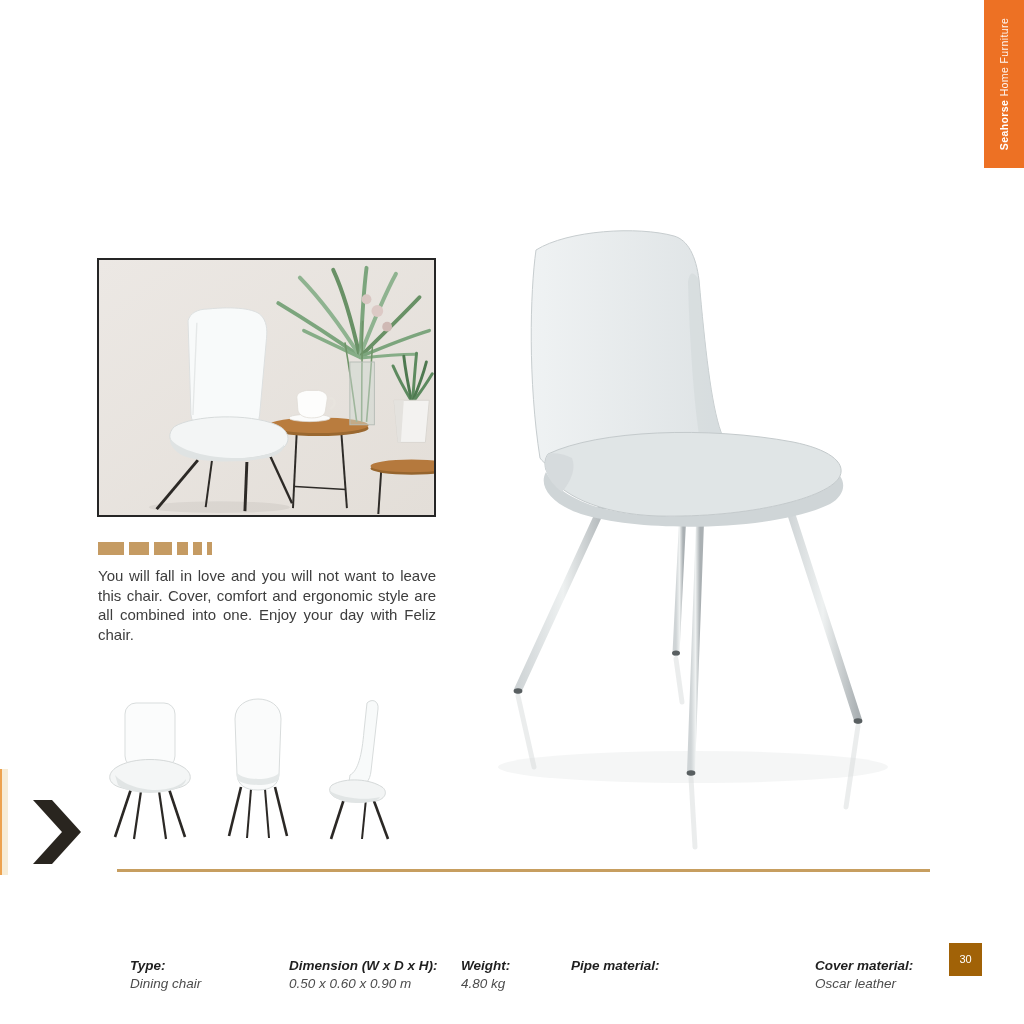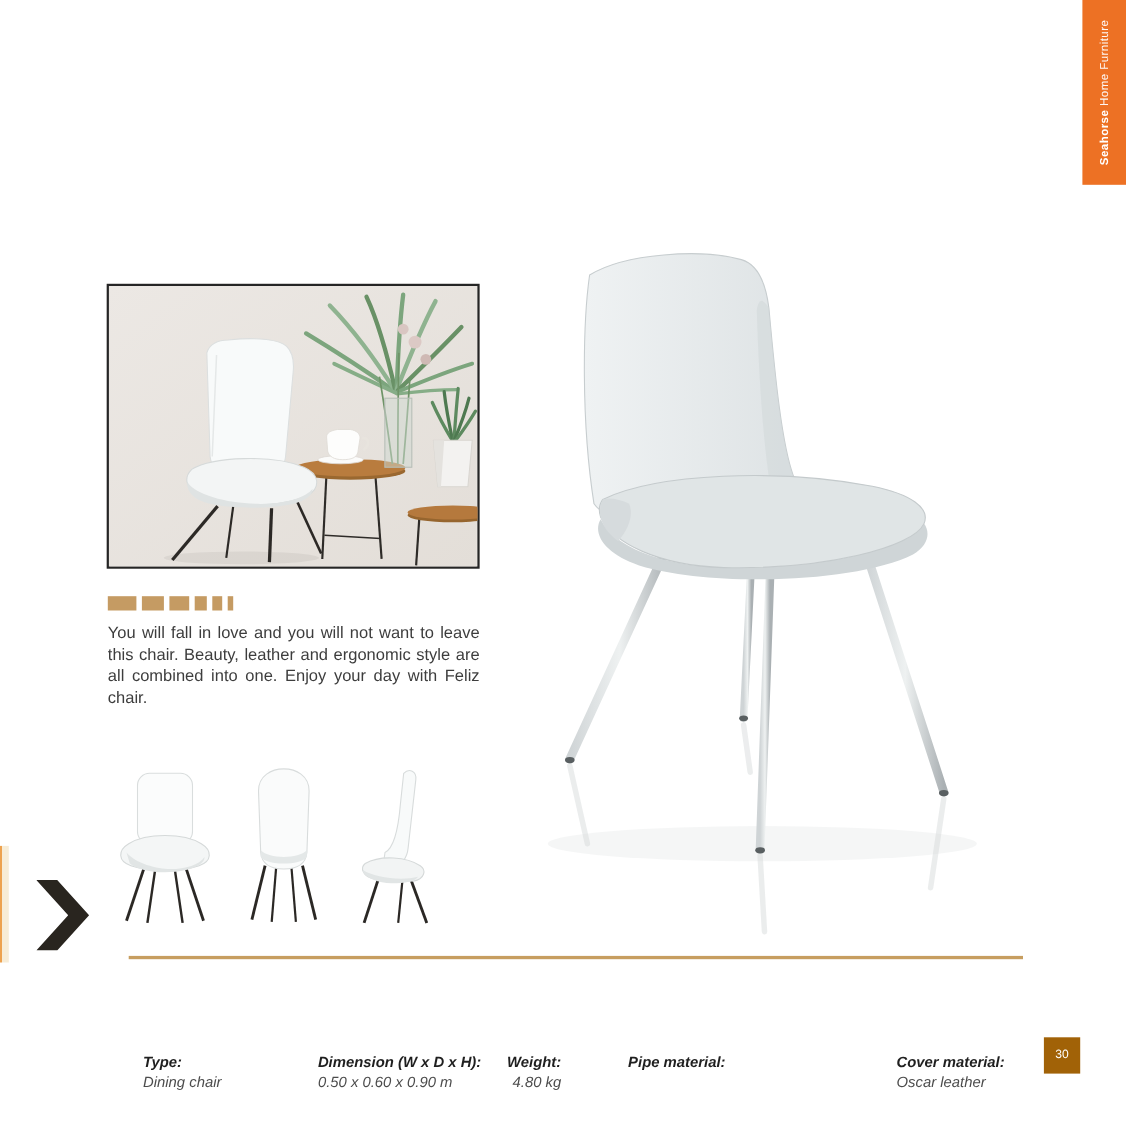--- a/index.html
+++ b/index.html
@@ -47,21 +47,21 @@
   .left-strip{
     position:absolute;left:0;top:769px;width:8px;height:106px;
     background:linear-gradient(to right,#eda24f 0,#eda24f 2px,#f7ecd6 2px);
   }
   
   .rule{position:absolute;left:117px;top:869px;width:813px;height:3px;background:#c79e60;}
   
   .spec{position:absolute;top:957px;font-style:italic;}
   .spec-type{left:130px;}
   .spec-dimension{left:258px;margin-left:31px;}
-  .spec-weight{left:461px;text-align:right;}
+  .spec-weight{left:461px;}
   .spec-pipe{left:571px;}
   .spec-cover{left:815px;}
   .spec-label{font-size:13.5px;font-weight:bold;color:#1f1f1f;line-height:18px;}
   .spec-value{font-size:13.5px;color:#4c4c4c;line-height:18px;white-space:pre-line;}
   
   .page-number{
     position:absolute;left:949px;top:943px;width:33px;height:33px;
     background:#a16207;color:#ffffff;font-size:11px;line-height:33px;text-align:center;
   }
   
@@ -159,21 +159,21 @@
 
   <div class="squares">
     <span class="sq1"></span>
     <span class="sq2"></span>
     <span class="sq3"></span>
     <span class="sq4"></span>
     <span class="sq5"></span>
     <span class="sq6"></span>
   </div>
 
-  <p class="desc">You will fall in love and you will not want to leave this chair. Beauty, leather and ergonomic style are all combined into one. Enjoy your day with Feliz chair.</p>
+  <p class="desc">You will fall in love and you will not want to leave this chair. Cover, comfort and ergonomic style are all combined into one. Enjoy your day with Feliz chair.</p>
 
   <div class="views">
     <svg viewBox="0 0 95 150" width="95">
       <line x1="28" y1="94" x2="12" y2="142" stroke="#2b2825" stroke-width="2.6"></line>
       <line x1="66" y1="94" x2="82" y2="142" stroke="#2b2825" stroke-width="2.6"></line>
       <line x1="38" y1="96" x2="31" y2="144" stroke="#2b2825" stroke-width="2.2"></line>
       <line x1="56" y1="96" x2="63" y2="144" stroke="#2b2825" stroke-width="2.2"></line>
       <rect x="22" y="8" width="50" height="64" rx="11" fill="#fbfcfc" stroke="#d9dddd"></rect>
       <path d="M14,72 C30,62 64,62 80,72 C90,78 90,88 78,92 C60,98 34,98 16,92 C4,88 4,78 14,72 Z" fill="#f4f6f6" stroke="#d5d9d9"></path>
       <path d="M12,80 C20,90 40,95 52,95 C66,95 78,91 83,84 C83,89 77,93 66,96 C48,100 24,98 15,90 Z" fill="#e1e5e5"></path>

